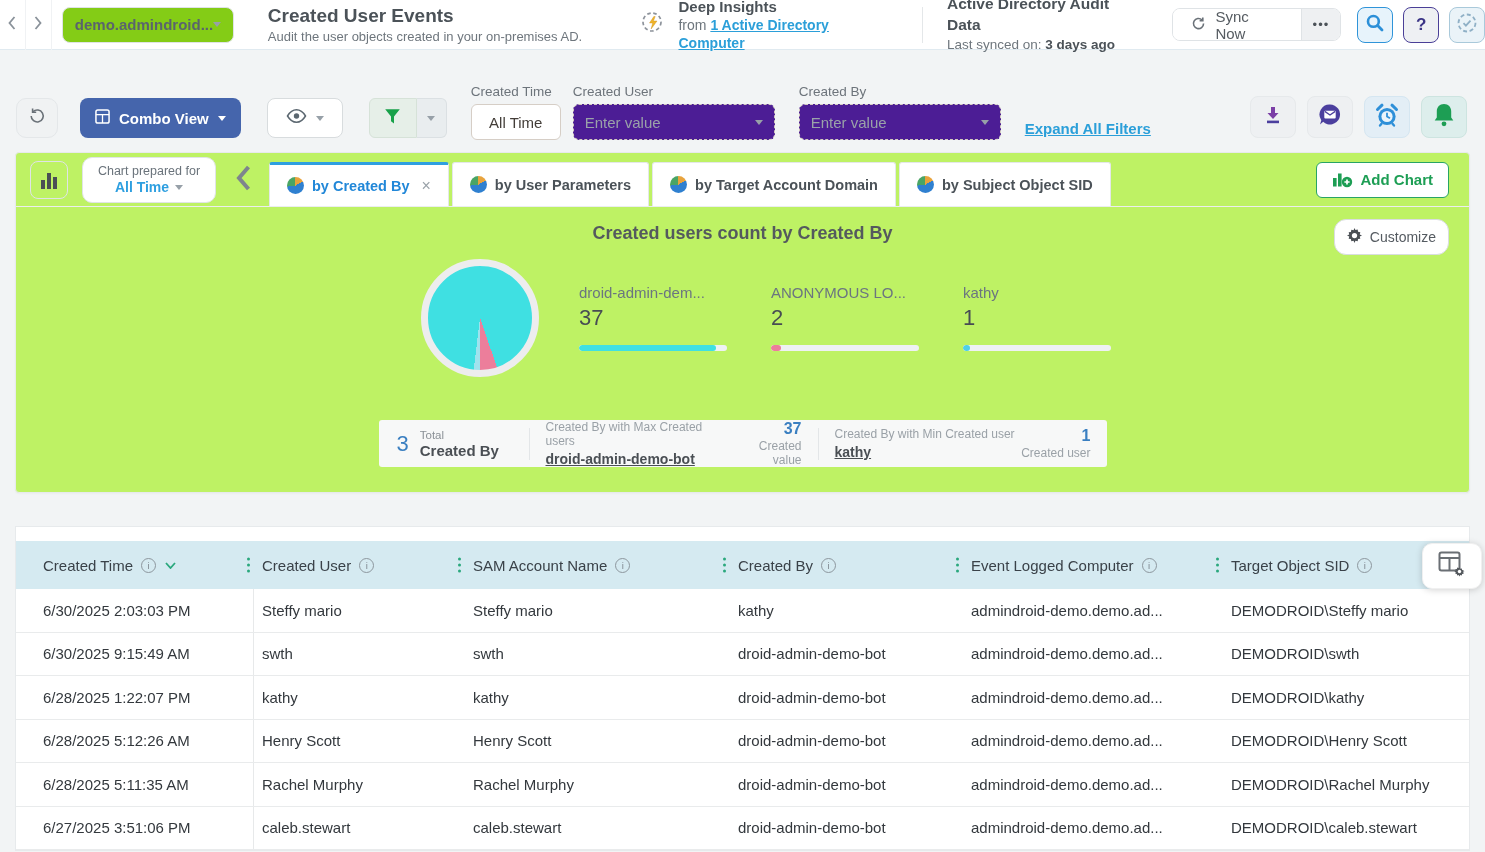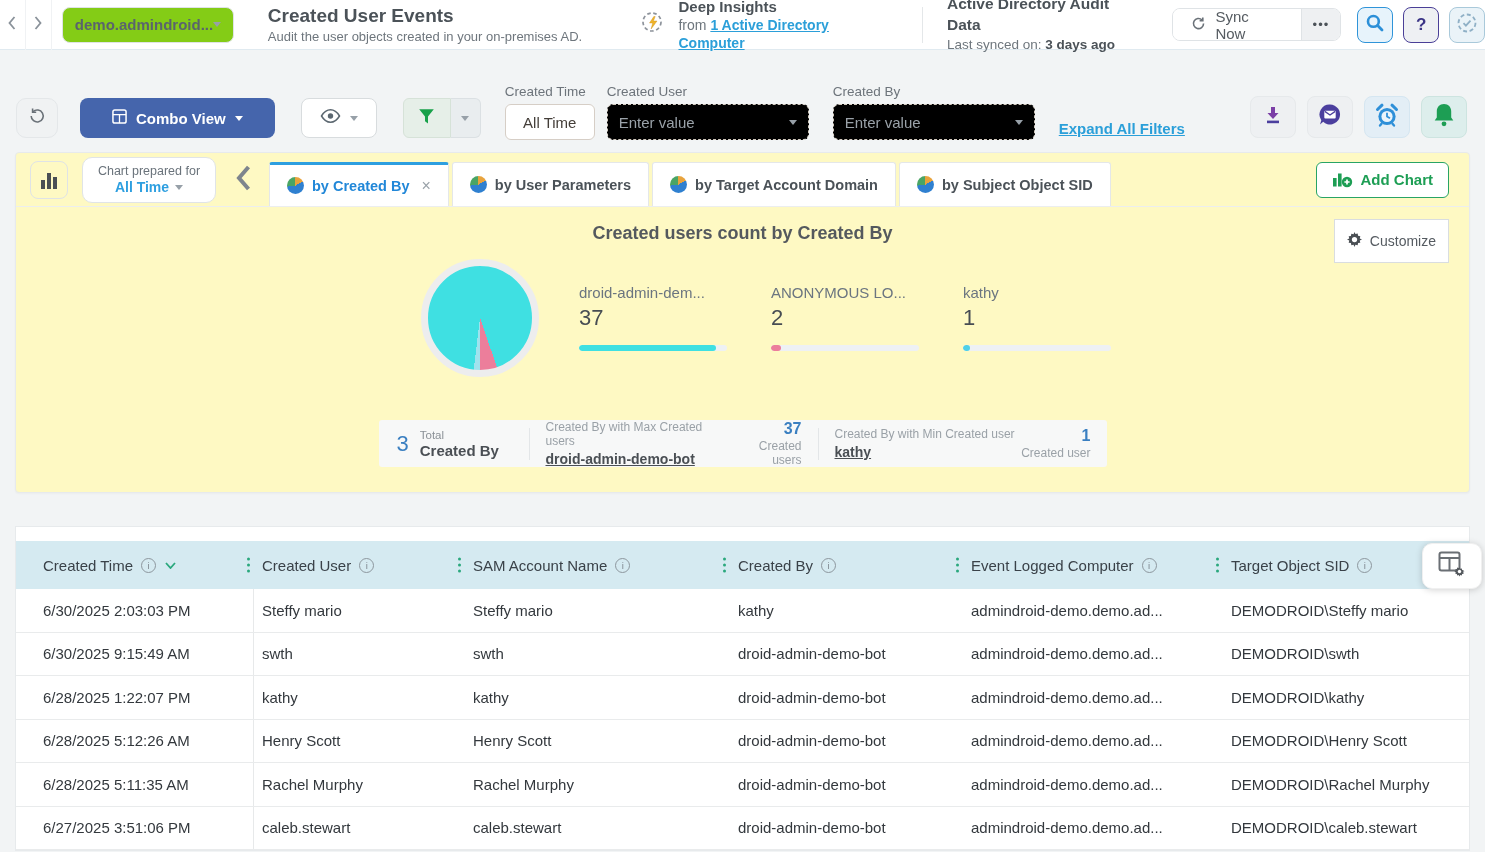--- a/index.html
+++ b/index.html
@@ -33,66 +33,66 @@
   .sq-btn { width:36px; height:36px; border-radius:8px; display:flex; align-items:center; justify-content:center; cursor:pointer; }
   .btn-search { margin-left:16px; background:#e7f3fb; border:1.5px solid #2f94d9; }
   .btn-help { margin-left:10px; background:#eef0f3; border:1.5px solid #4a3f97; color:#3b3486; font-weight:bold; font-size:17px; }
   .btn-clockchk { margin-left:10px; background:#eaf3f8; border:1.5px solid #a9c9da; }
 
   
   .filterbar { height:101px; display:flex; align-items:flex-start; padding:34px 18px 0 16px; }
   .round-btn { width:42px; height:40px; border-radius:10px; background:#f0f2f3; border:1px solid #e4e7e9;
     display:flex; align-items:center; justify-content:center; margin-top:14px; cursor:pointer; }
   .combo-btn { margin-left:22px; margin-top:14px; height:40px; border-radius:8px; background:#4565ac; color:#fff;
-    display:flex; align-items:center; gap:9px; padding:0 32px; cursor:pointer; }
+    display:flex; align-items:center; gap:9px; padding:0 15px; cursor:pointer; }
   .combo-btn .lbl { font-size:15px; font-weight:bold; }
   .combo-btn .caret { border-top-color:#fff; }
   .eye-btn { margin-left:26px; margin-top:14px; width:76px; height:40px; background:#fff; border:1px solid #d8dcde; border-radius:8px;
     display:flex; align-items:center; justify-content:center; gap:9px; cursor:pointer; }
   .filter-split { margin-left:26px; margin-top:14px; display:flex; height:40px; cursor:pointer; }
   .filter-main { width:48px; background:#e6efe8; border:1px solid #d6e2d8; border-radius:6px 0 0 6px; display:flex; align-items:center; justify-content:center; }
   .filter-caret { width:30px; background:#e9edef; border:1px solid #dbe0e3; border-left:none; border-radius:0 6px 6px 0; display:flex; align-items:center; justify-content:center; }
   .field { margin-left:24px; }
   .field .flabel { font-size:13.5px; color:#6d747b; margin-bottom:5px; }
   .val-box { width:90px; height:36px; border:1px solid #d6cec6; border-radius:6px; background:#fff;
     display:flex; align-items:center; justify-content:center; font-size:15px; color:#433d38; cursor:pointer; }
-  .sel-box { width:202px; height:36px; border:1px dashed #d2cabf; border-radius:6px; background:#000000;
+  .sel-box { width:202px; height:36px; border:1px dashed #d2cabf; border-radius:6px; background:#4c1d95;
     display:flex; align-items:center; justify-content:space-between; padding:0 11px; font-size:15px; color:#9aa2a9; cursor:pointer; }
   .field-user { margin-left:12px; }
   .expand-link { margin-left:24px; margin-top:36px; font-size:15px; font-weight:bold; color:#2b9fd9; text-decoration:underline; cursor:pointer; display:inline-block; }
   .fb-spacer { flex:1; }
   .act-btn { width:46px; height:42px; border-radius:8px; display:flex; align-items:center; justify-content:center; margin-top:12px; margin-left:11px; cursor:pointer; }
   .act-gray { background:#eef0f2; border:1px solid #e6e9eb; }
   .act-blue { background:#e3eef6; border:1px solid #d5e6f1; }
   .act-teal { background:#ddeeec; border:1px solid #cde4e0; }
 
   
-  .chart-card { margin:1px 15px 0; background:#fef9c3; border:1px solid #e7eaec; border-radius:4px; position:relative; height:341px;
+  .chart-card { margin:1px 15px 0; background:#bef264; border:1px solid #e7eaec; border-radius:4px; position:relative; height:341px;
     box-shadow:0 1px 2px rgba(0,0,0,.03); }
   .tabstrip { height:54px; border-bottom:1px solid #eceeef; display:flex; align-items:center; }
   .chart-ico-btn { width:38px; height:38px; margin-left:14px; border:1px solid #dfe3e6; border-radius:8px;
     display:flex; align-items:flex-end; justify-content:center; gap:2px; padding-bottom:9px; cursor:pointer; }
   .chart-ico-btn i { display:block; width:4px; background:#4a4f54; }
   .prepared-btn { margin-left:14px; width:134px; height:46px; border:1px solid #e0e4e7; border-radius:10px; background:#fff;
     display:flex; flex-direction:column; align-items:center; justify-content:center; cursor:pointer; }
   .prep-l1 { font-size:12.5px; color:#6a737b; }
   .prep-l2 { font-size:14px; font-weight:bold; color:#2e9fe0; display:flex; align-items:center; gap:6px; margin-top:1px; }
   .collapse-ch { margin-left:20px; cursor:pointer; display:flex; align-items:center; }
   .tabs { margin-left:18px; display:flex; align-items:flex-end; align-self:flex-end; gap:3px; }
   .tab { height:44px; background:#fff; border:1px solid #e4e7e9; border-bottom:none; border-radius:3px 3px 0 0;
     display:flex; align-items:center; gap:8px; padding:0 17px; font-size:14.5px; font-weight:bold; color:#4b5258; cursor:pointer; }
   .tab.active { border-top:3px solid #2e9fe0; color:#2187d8; }
   .tab .close-x { color:#9aa2a9; font-weight:normal; font-size:16px; margin-left:4px; cursor:pointer; }
   .pie-ico { width:17px; height:17px; border-radius:50%;
     background:conic-gradient(#e8a33d 0 62deg, #2f80d0 62deg 262deg, #4aa564 262deg 360deg); flex:none; }
   .add-chart { margin-left:auto; margin-right:20px; align-self:center; height:36px; padding:0 15px; background:#fff;
     border:1.5px solid #28a465; border-radius:6px; display:flex; align-items:center; gap:8px;
     font-size:15px; font-weight:bold; color:#1d9e54; cursor:pointer; }
-  .customize-btn { position:absolute; top:66px; right:20px; height:44px; padding:0 12px; background:#fff; border:1px solid #d9dde0;
-    border-radius:0; display:flex; align-items:center; gap:8px; font-size:14px; color:#555b61; cursor:pointer; }
+  .customize-btn { position:absolute; top:66px; right:20px; height:36px; padding:0 12px; background:#fff; border:1px solid #d9dde0;
+    border-radius:12px; display:flex; align-items:center; gap:8px; font-size:14px; color:#555b61; cursor:pointer; }
   .chart-title { text-align:center; margin-top:16px; font-size:18px; font-weight:bold; color:#54595e; }
   .chart-row { position:relative; height:162px; }
   .pie { position:absolute; left:405px; top:15px; width:118px; height:118px; border-radius:50%; border:7px solid #ededee;
     background:conic-gradient(#3fe0e2 0deg 161deg, #ec7e9b 161deg 180deg, #9fe3ee 180deg 187deg, #3fe0e2 187deg 360deg); }
   .legend { position:absolute; left:563px; top:40px; display:flex; }
   .leg-item { width:192px; }
   .leg-item.last { width:150px; }
   .leg-label { font-size:15px; color:#6b7580; white-space:nowrap; }
   .leg-value { font-size:22px; color:#474d53; margin-top:4px; }
   .leg-bar { margin-top:14px; width:148px; height:6px; border-radius:3px; background:#eef1f4; overflow:hidden; }
@@ -382,21 +382,21 @@
       </span>
     </div>
     <div class="stat-div"></div>
     <div class="stat-sec">
       <span>
         <div class="stat-caption">Created By with Max Created users</div>
         <div class="stat-name">droid-admin-demo-bot</div>
       </span>
       <span class="stat-right">
         <div class="stat-val">37</div>
-        <div class="stat-unit">Created users</div>
+        <div class="stat-unit">Created value</div>
       </span>
     </div>
     <div class="stat-div"></div>
     <div class="stat-sec">
       <span>
         <div class="stat-caption">Created By with Min Created user</div>
         <div class="stat-name">kathy</div>
       </span>
       <span class="stat-right">
         <div class="stat-val">1</div>

